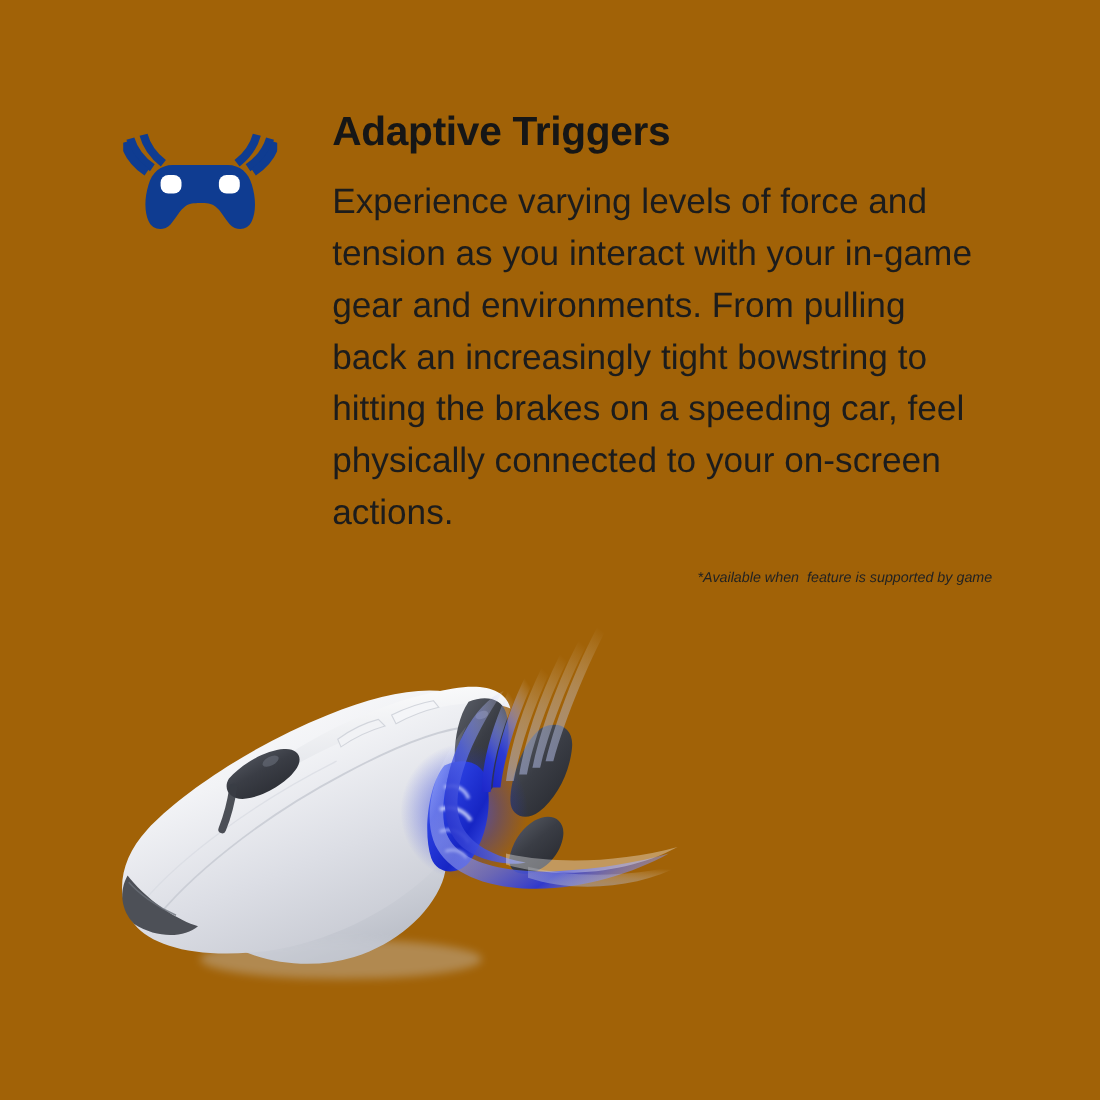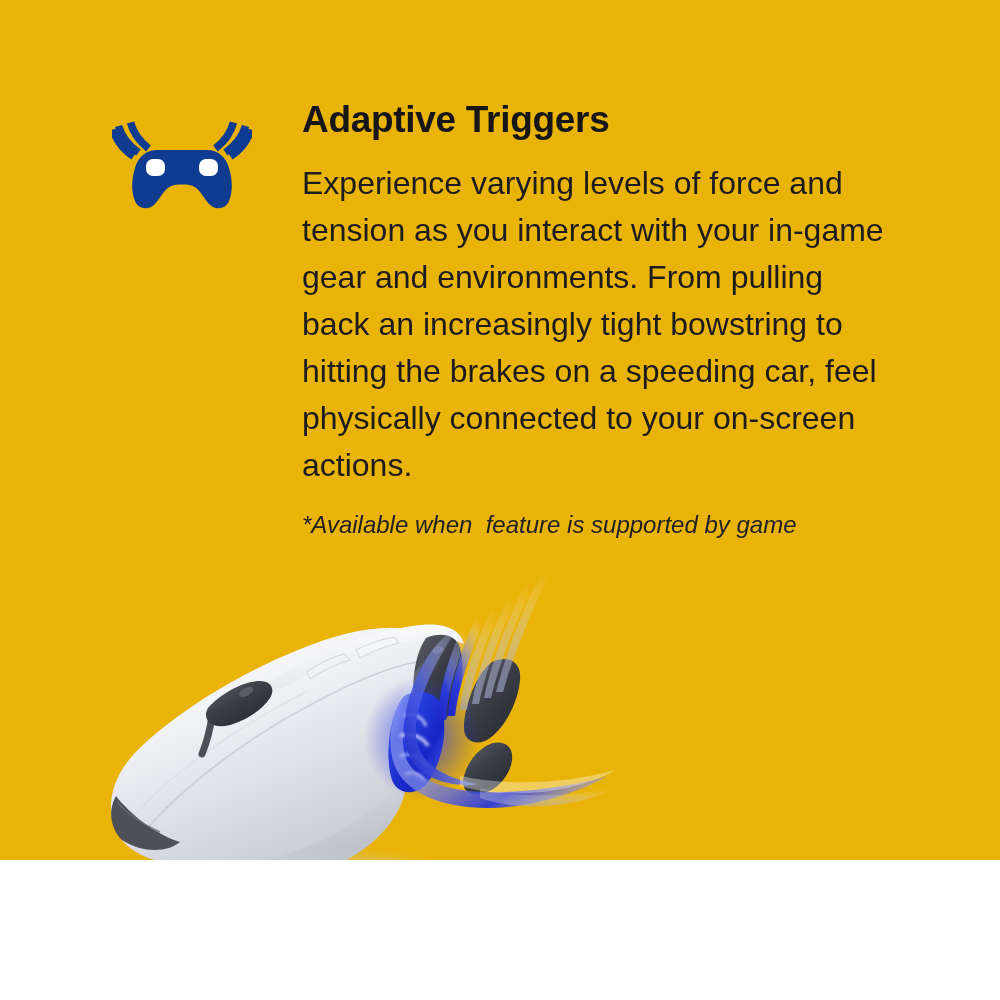--- a/index.html
+++ b/index.html
@@ -7,22 +7,22 @@
     margin: 0;
     padding: 0;
     background: #ffffff;
   }
   body {
     font-family: "Liberation Sans", sans-serif;
   }
   .page {
     position: relative;
     width: 1000px;
-    height: 860px;
-    background: #eab308;
+    height: 1000px;
+    background: #a16207;
     overflow: hidden;
   }
 
   
   .feature-block {
     position: absolute;
     left: 0;
     top: 0;
     width: 1000px;
     height: 548px;
@@ -57,26 +57,27 @@
   .feature-desc {
     font-size: 32px;
     font-weight: normal;
     color: #1c1c1c;
     line-height: 47px;
     margin: 0;
     width: 590px;
   }
 
   .feature-note {
-    font-size: 24px;
+    font-size: 13px;
     font-style: italic;
     color: #222222;
     line-height: 24px;
     margin: 24px 0 0 0;
     white-space: pre;
+    text-align: right;
   }
 
   
   .product-photo {
     position: absolute;
     left: 60px;
     top: 540px;
     width: 620px;
     height: 400px;
   }

